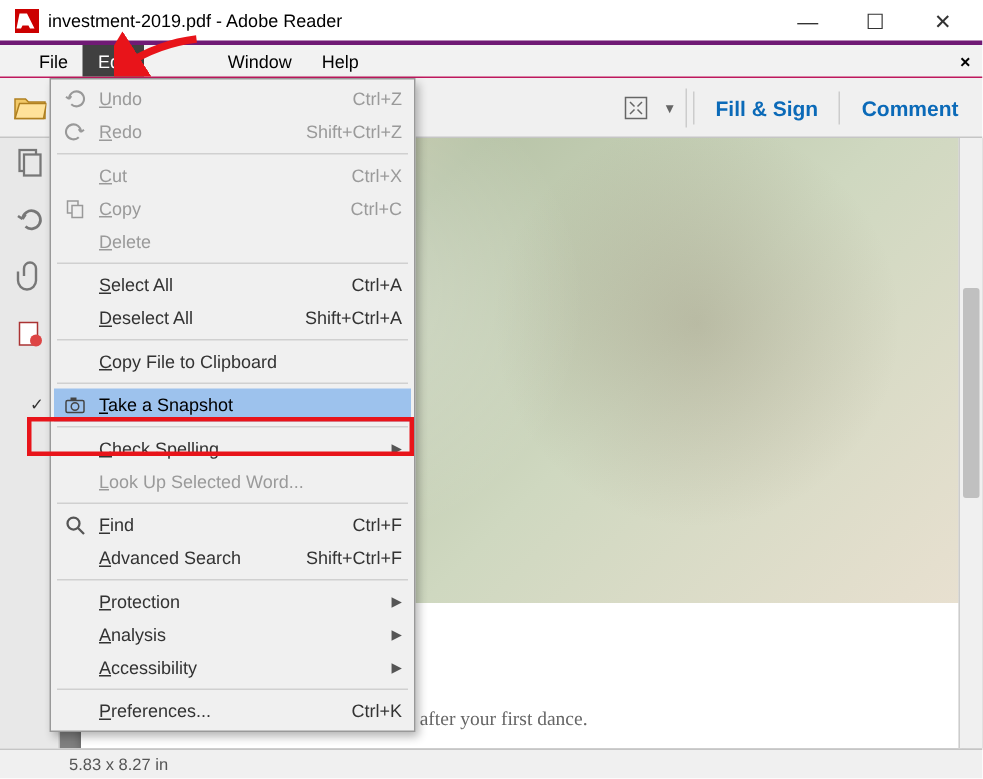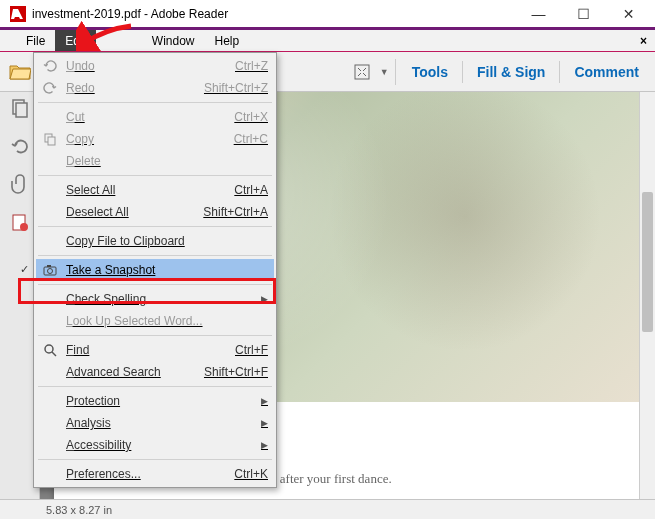--- a/index.html
+++ b/index.html
@@ -33,21 +33,21 @@
   .doc-page { position: absolute; left: 14px; top: 0; right: 14px; bottom: 0; background: #fff; box-shadow: 0 2px 6px rgba(0,0,0,0.3); }
   .doc-img { width: 100%; height: 310px; background: linear-gradient(135deg, #d4c9a8 0%, #b8c4a8 30%, #cfd8c0 60%, #e8e0d0 100%); position: relative; overflow: hidden; }
   .doc-img::before { content:""; position:absolute; inset:0; background: radial-gradient(circle at 30% 35%, rgba(255,255,255,0.3) 0%, transparent 35%), radial-gradient(circle at 70% 40%, rgba(120,100,80,0.25) 0%, transparent 30%); }
   .doc-text { padding: 8px 20px; }
   .price { font-size: 20px; letter-spacing: 2px; color: #555; font-family: Georgia, serif; }
   .subtitle { font-style: italic; color: #888; font-size: 14px; font-family: Georgia, serif; margin-top: 6px; letter-spacing: 1px; }
   .desc { font-size: 13px; color: #666; margin-top: 16px; font-family: Georgia, serif; }
   .scrollbar-v { position: absolute; right: 0; top: 0; bottom: 0; width: 16px; background: #f0f0f0; border-left: 1px solid #ccc; }
   .scroll-thumb { position: absolute; left: 2px; right: 2px; top: 100px; height: 140px; background: #c0c0c0; border-radius: 2px; }
   
-  .dropdown { position: absolute; top: 52px; left: 33px; width: 244px; background: #f0f0f0; border: 1px solid #999; box-shadow: 2px 3px 6px rgba(0,0,0,0.3); z-index: 40; padding: 2px; text-decoration: underline; }
+  .dropdown { position: absolute; top: 52px; left: 33px; width: 244px; background: #f0f0f0; border: 1px solid #999; box-shadow: 2px 3px 6px rgba(0,0,0,0.3); z-index: 40; padding: 2px; }
   .dd-item { display: flex; align-items: center; height: 22px; font-size: 12px; color: #333; padding: 0 6px 0 30px; position: relative; }
   .dd-item.disabled { color: #9a9a9a; }
   .dd-sep { height: 1px; background: #d0d0d0; margin: 3px 2px; }
   .dd-shortcut { margin-left: auto; font-size: 12px; }
   .dd-arrow { margin-left: auto; font-size: 9px; color: #555; }
   .dd-icon { position: absolute; left: 7px; width: 14px; height: 14px; }
   .dd-check { position: absolute; left: -16px; top: 4px; font-size: 11px; color: #333; }
   .dd-underline { text-decoration: underline; }
   
   .dd-item.highlighted { background: #9dc2ed; color: #000; }
@@ -101,21 +101,20 @@
   <div style="flex:1"></div>
   <div class="tbtn">
     <svg width="18" height="18" viewBox="0 0 18 18">
         <rect x="2" y="2" width="14" height="14" fill="none" stroke="#666"></rect>
         <path d="M5 5l3 3M13 5l-3 3M5 13l3-3M13 13l-3-3" stroke="#666"></path>
       </svg>
   </div>
   <span style="font-size:9px;color:#666;margin:0 2px">▼</span>
   <div class="tb-sep"></div>
   <div class="tb-right">
-    <span class="tb-link">Tools</span>
     <span class="tb-vsep"></span>
     <span class="tb-link">Fill &amp; Sign</span>
     <span class="tb-vsep"></span>
     <span class="tb-link">Comment</span>
   </div>
 </div>
 
 <div class="content">
   <div class="sidebar">
     <svg class="sb-icon" viewBox="0 0 20 20">

